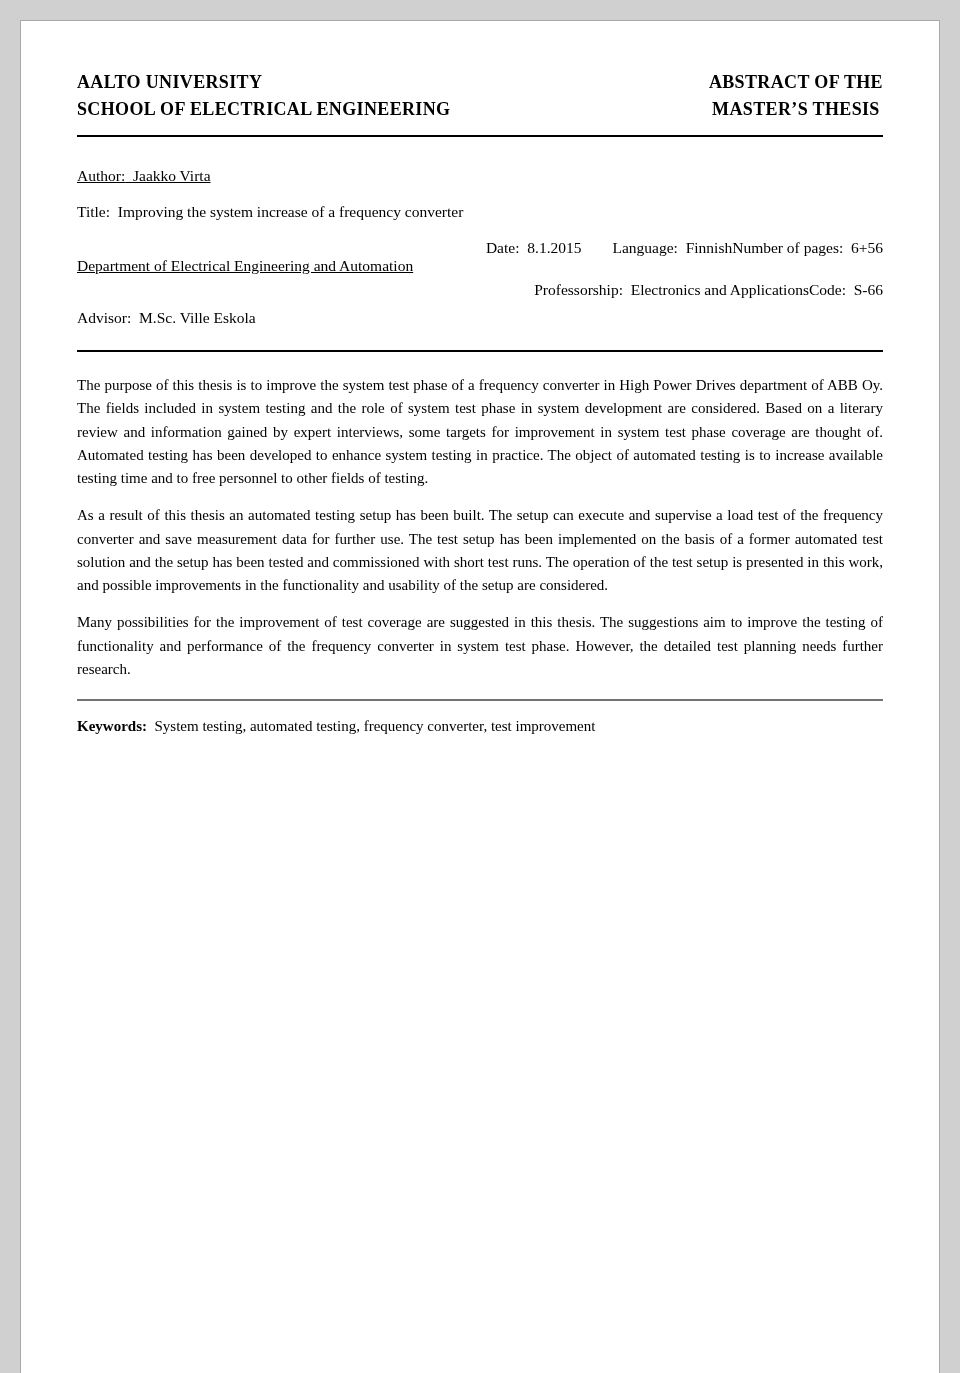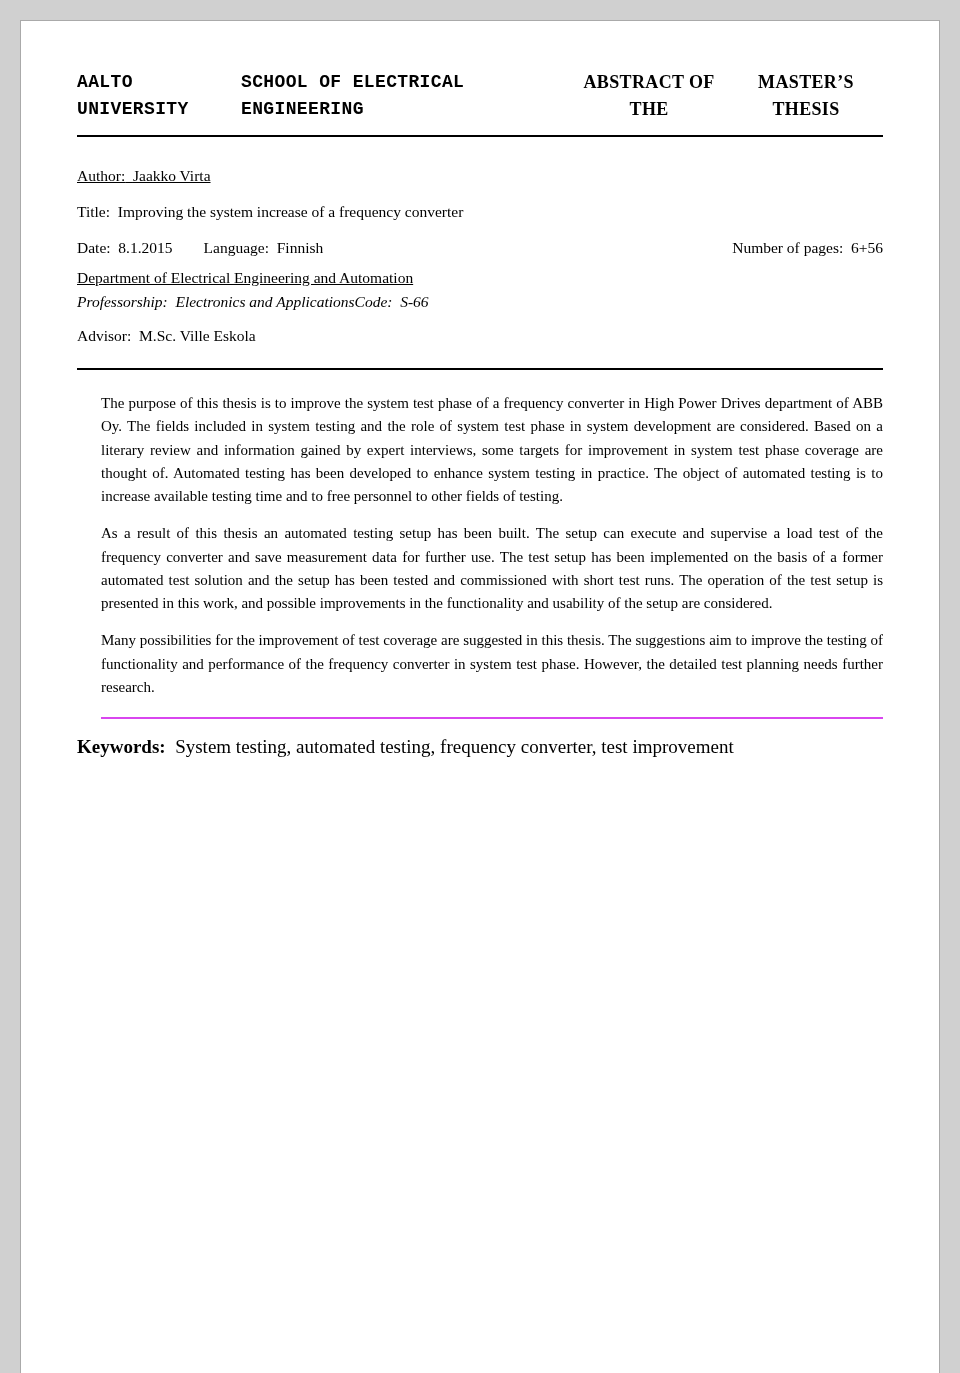--- a/index.html
+++ b/index.html
@@ -30,27 +30,26 @@
       display: flex;
       justify-content: space-between;
       align-items: flex-start;
       border-bottom: 2px solid #000;
       padding-bottom: 12px;
       margin-bottom: 0;
     }
 
     .header-left {
       display: flex;
-      flex-direction: row;
-      font-family: Liberation Mono, monospace;
+      flex-direction: column;
     }
 
     .header-right {
       display: flex;
-      flex-direction: row;
+      flex-direction: column;
       text-align: center;
     }
 
     .header-line {
       font-size: 18px;
       font-weight: bold;
       line-height: 1.5;
       letter-spacing: 0.02em;
     }
 
@@ -68,69 +67,66 @@
       margin-top: 10px;
       text-decoration: underline;
     }
 
     .title-row {
       margin-bottom: 18px;
     }
 
     .date-language-row {
       display: flex;
-      justify-content: space-between;
-      margin-bottom: 12px;
-      gap: 40px;
+      justify-content: flex-end;
+      margin-bottom: 0;
     }
 
     .department-row {
       margin-bottom: 6px;
       text-decoration: underline;
     }
 
     .professorship-row {
       display: flex;
-      justify-content: flex-start;
-      margin-bottom: 16px;
-      font-style: italic;
+      justify-content: flex-end;
+      margin-bottom: 10px;
     }
 
     .supervisor-row {
       margin-bottom: 6px;
     }
 
     .advisor-row {
       margin-bottom: 7px;
     }
 
     .abstract-section {
-      border-bottom: 2px solid #d946ef;
+      border-bottom: 2px solid #737373;
       padding: 22px 0 18px 0;
-      margin-left: 24px;
     }
 
     .abstract-paragraph {
       font-size: 15px;
       line-height: 1.55;
       text-align: justify;
       margin-bottom: 14px;
     }
 
     .abstract-paragraph:last-child {
       margin-bottom: 0;
     }
 
     .keywords-section {
       padding: 14px 0 10px 0;
       border-top: none;
     }
 
     .keywords-text {
-      font-size: 19px;
+      font-size: 15px;
       line-height: 1.5;
     }
   </style>
 </head>
 <body>
 
 <div class="page">
 
   <div class="header">
     <div class="header-left">

